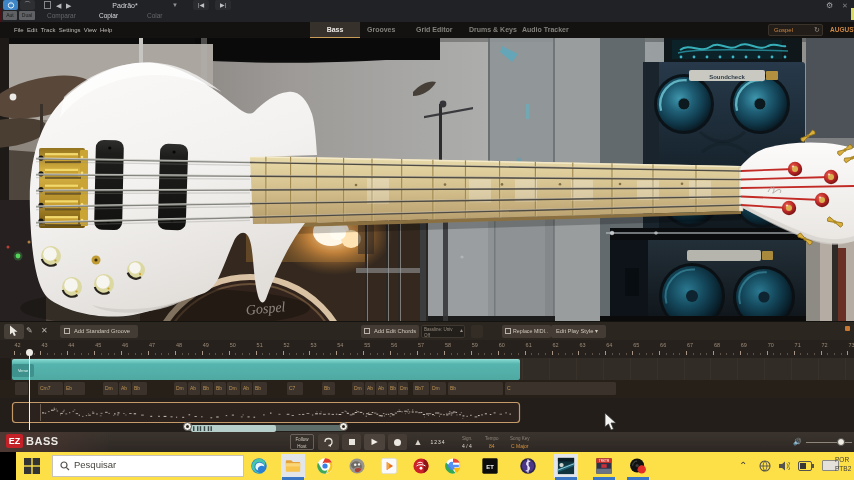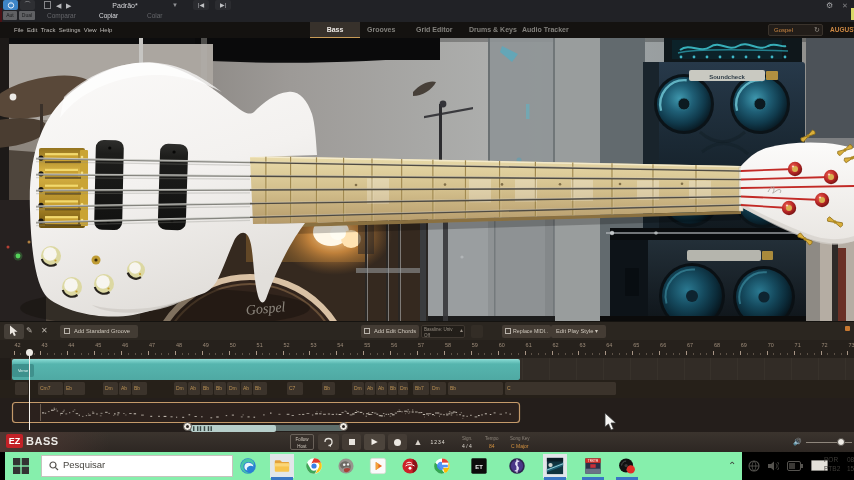--- a/index.html
+++ b/index.html
@@ -840,21 +840,21 @@
  <div class="abs" style="left:462px;top:11px;color:#ddd8d0;font-size:5px">4 / 4</div>
  <div class="abs" style="left:485px;top:4px;color:#8e867c;font-size:4.5px">Tempo</div>
  <div class="abs" style="left:489px;top:11px;color:#d2913f;font-size:5px">84</div>
  <div class="abs" style="left:510px;top:4px;color:#8e867c;font-size:4.5px">Song Key</div>
  <div class="abs" style="left:511px;top:11px;color:#d2913f;font-size:5px">C Major</div>
  <div class="abs" style="left:793px;top:6px;color:#cac4bc;font-size:7px">🔊</div>
  <div class="abs" style="left:806px;top:9.5px;width:46px;height:1.5px;background:#8e867c"></div>
  <div class="abs" style="left:837px;top:6px;width:8px;height:8px;background:#efece6;border:1px solid #55504a;border-radius:50%"></div>
 </div>
 
-<div class="abs" style="left:5px;top:452px;width:737px;height:28px;background:#86efac">
+<div class="abs" style="left:16px;top:452px;width:838px;height:28px;background:#fde047">
  <svg width="16" height="16" class="abs" style="left:8px;top:6px" viewBox="0 0 16 16">
   <rect x="0" y="0" width="7.3" height="7.3" fill="#333"></rect>
       <rect x="8.7" y="0" width="7.3" height="7.3" fill="#333"></rect>
   <rect x="0" y="8.7" width="7.3" height="7.3" fill="#333"></rect>
       <rect x="8.7" y="8.7" width="7.3" height="7.3" fill="#333"></rect>
  </svg>
  <div class="abs" style="left:36px;top:3px;width:192px;height:22px;background:#fff;border:1px solid #c6c3bd"></div>
  <svg width="10" height="10" class="abs" style="left:44px;top:9px" viewBox="0 0 10 10">
       <circle cx="4" cy="4" r="3" fill="none" stroke="#55524e" stroke-width="1.2"></circle>
       <line x1="6.3" y1="6.3" x2="9" y2="9" stroke="#55524e" stroke-width="1.2"></line>

